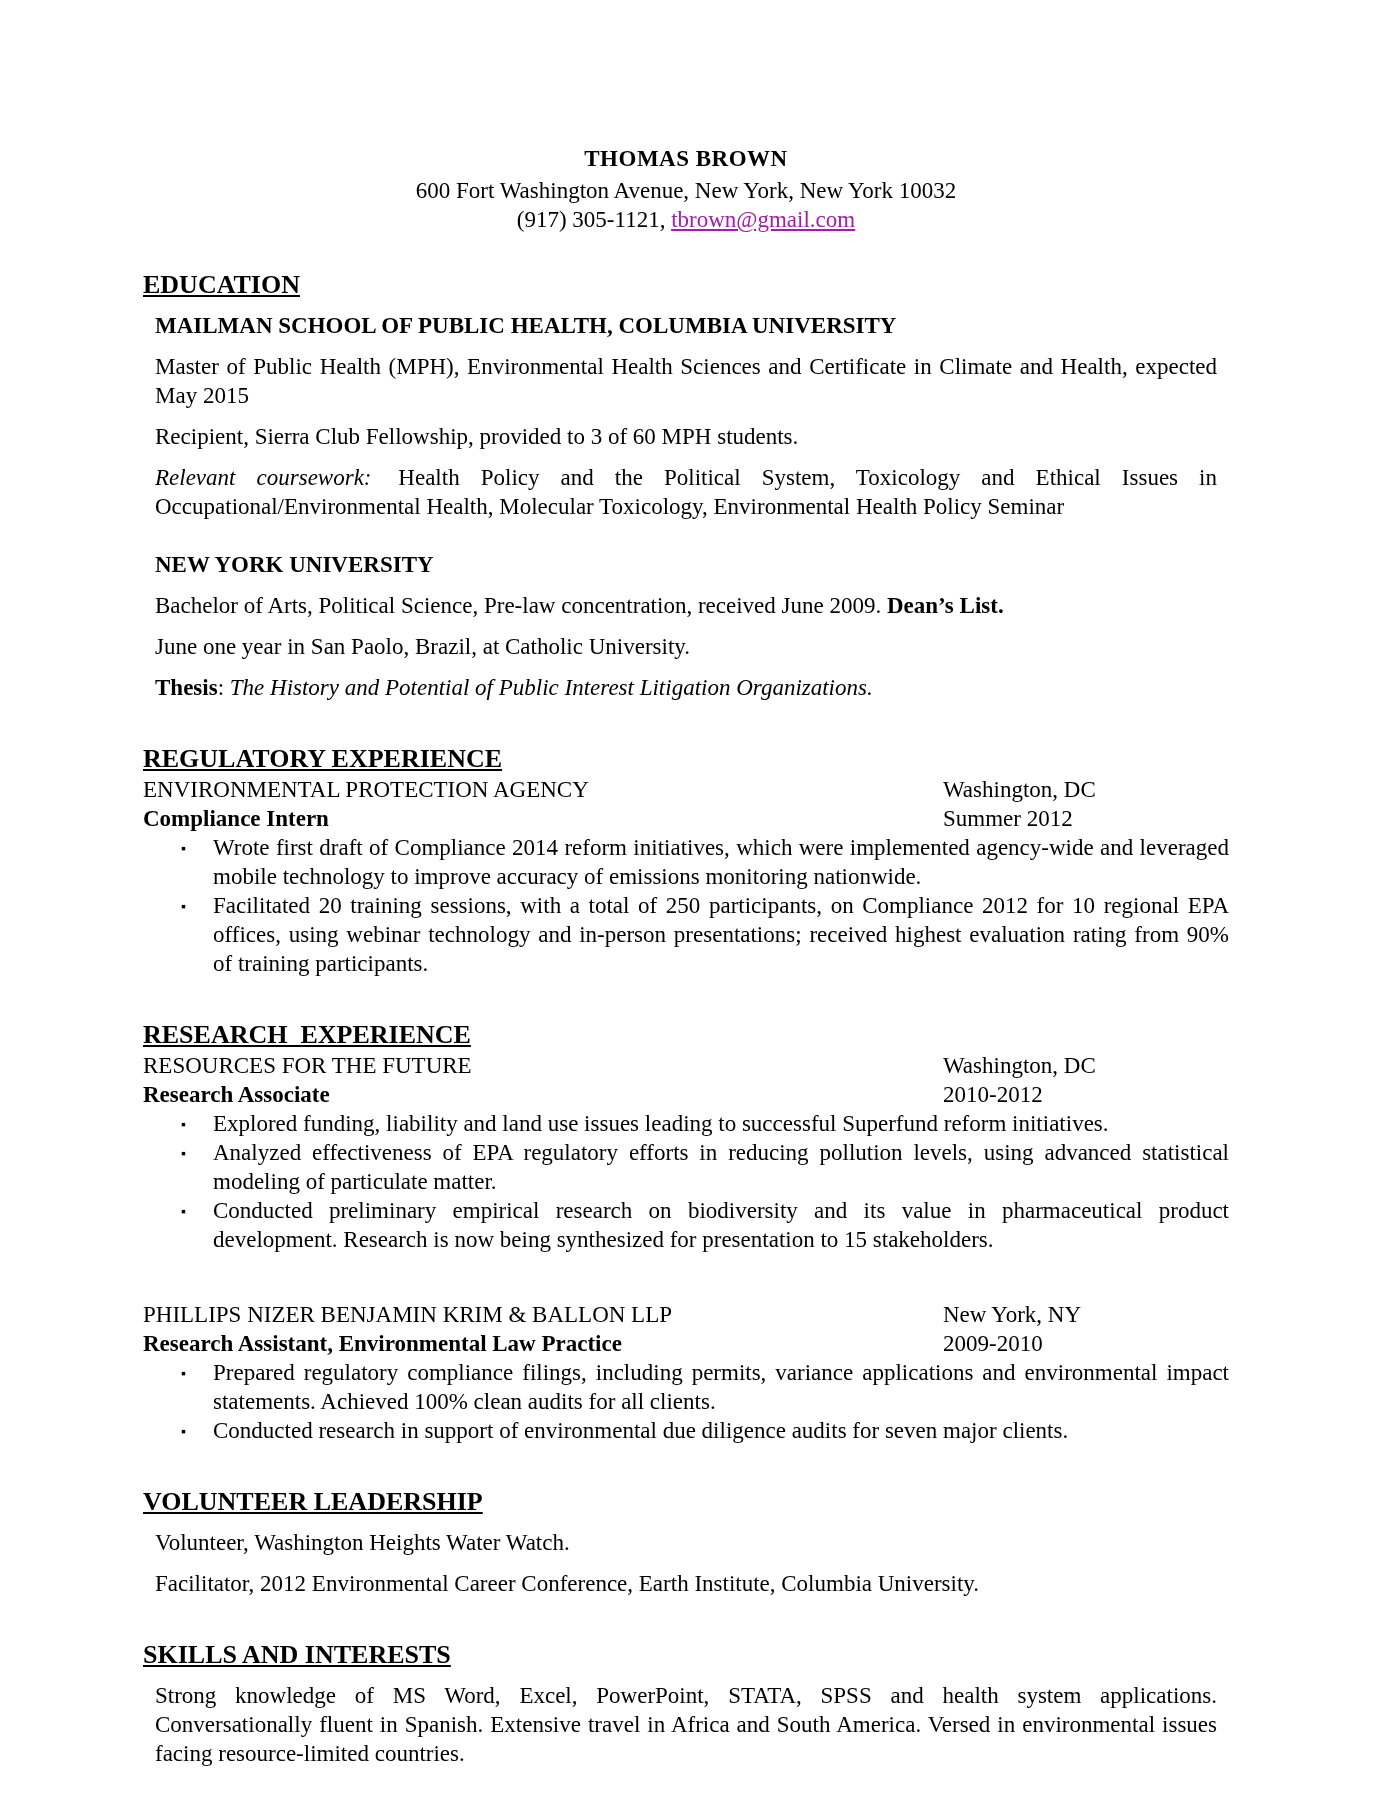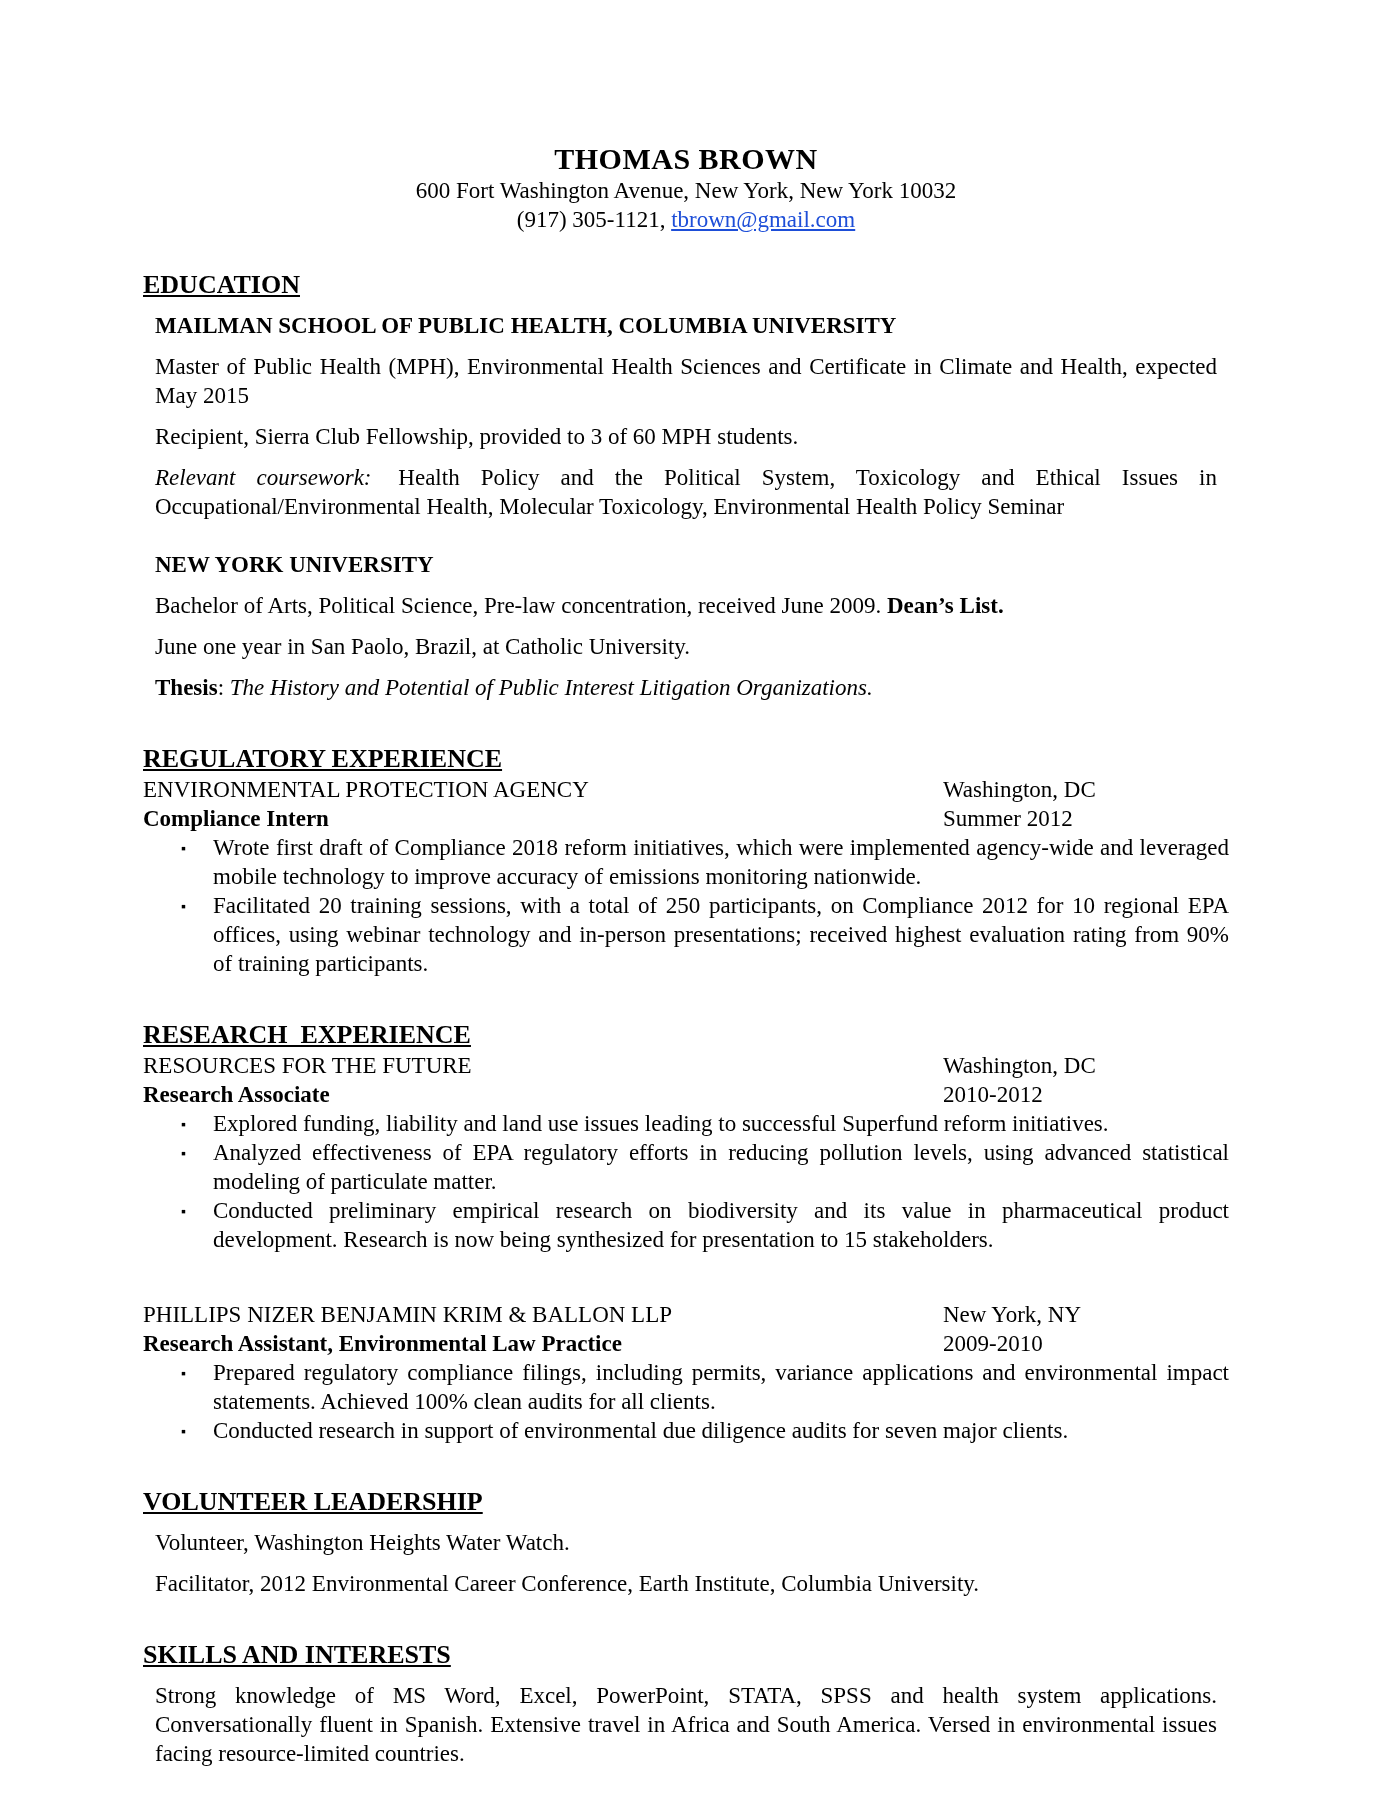--- a/index.html
+++ b/index.html
@@ -16,28 +16,28 @@
   }
   .content {
     position: absolute;
     left: 143px;
     top: 0;
     width: 1086px;
   }
   
   .rheader { text-align: center; padding-top: 142px; }
   .rname {
-    font-size: 30px;
+    font-size: 23px;
     font-weight: bold;
     line-height: 34px;
     margin: 0;
     letter-spacing: 0.5px;
   }
   .contact-line { margin: 0; line-height: 29px; }
-  .email-link { color: #1d4ed8; text-decoration: underline; cursor: pointer; }
+  .email-link { color: #a21caf; text-decoration: underline; cursor: pointer; }
   
   .section { margin-top: 42px; }
   .section.first { margin-top: 36px; }
   .section-heading {
     font-size: 26px;
     font-weight: bold;
     text-decoration: underline;
     margin: 0 0 2px 0;
     white-space: pre; 
   }
@@ -124,21 +124,21 @@
           <span class="employer">ENVIRONMENTAL PROTECTION AGENCY</span>
           <span class="right">Washington, DC</span>
         </div>
         <div class="row">
           <span class="role">Compliance Intern</span>
           <span class="right dates">Summer 2012</span>
         </div>
         <ul class="bullets">
           <li>
             <span class="bullet-glyph">▪</span>
-            <span>Wrote first draft of Compliance 2018 reform initiatives, which were implemented agency-wide and leveraged mobile technology to improve accuracy of emissions monitoring nationwide.</span>
+            <span>Wrote first draft of Compliance 2014 reform initiatives, which were implemented agency-wide and leveraged mobile technology to improve accuracy of emissions monitoring nationwide.</span>
           </li>
           <li>
             <span class="bullet-glyph">▪</span>
             <span>Facilitated 20 training sessions, with a total of 250 participants, on Compliance 2012 for 10 regional EPA offices, using webinar technology and in-person presentations; received highest evaluation rating from 90% of training participants.</span>
           </li>
         </ul>
       </div>
     </div>
 
     <div class="section">

